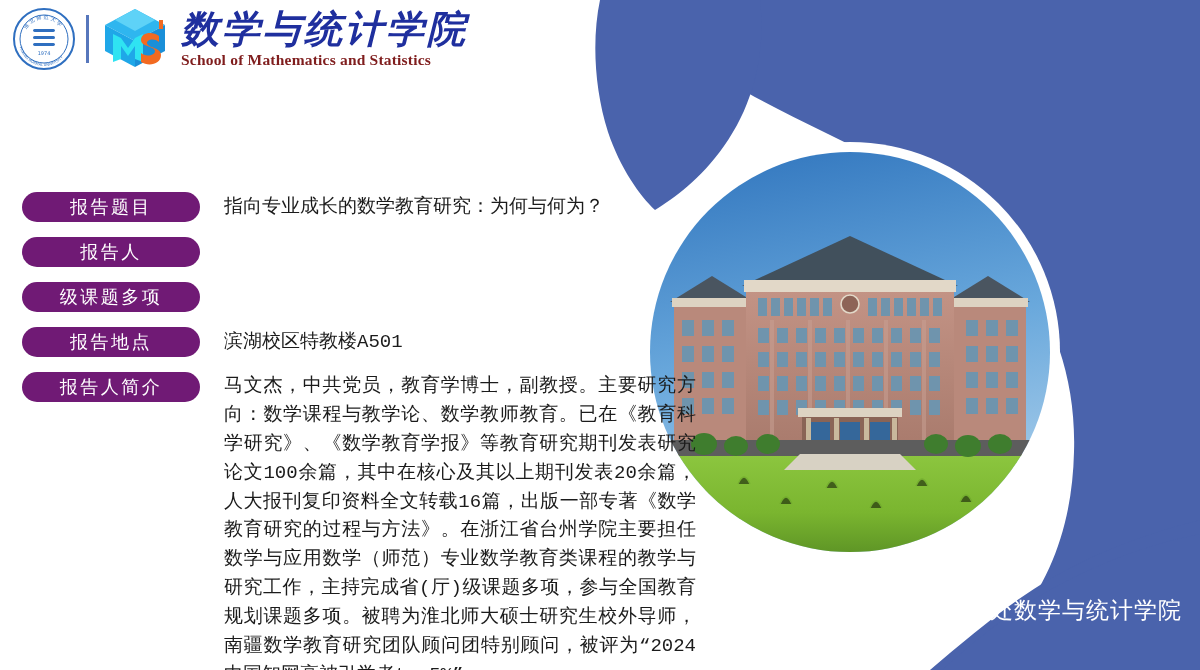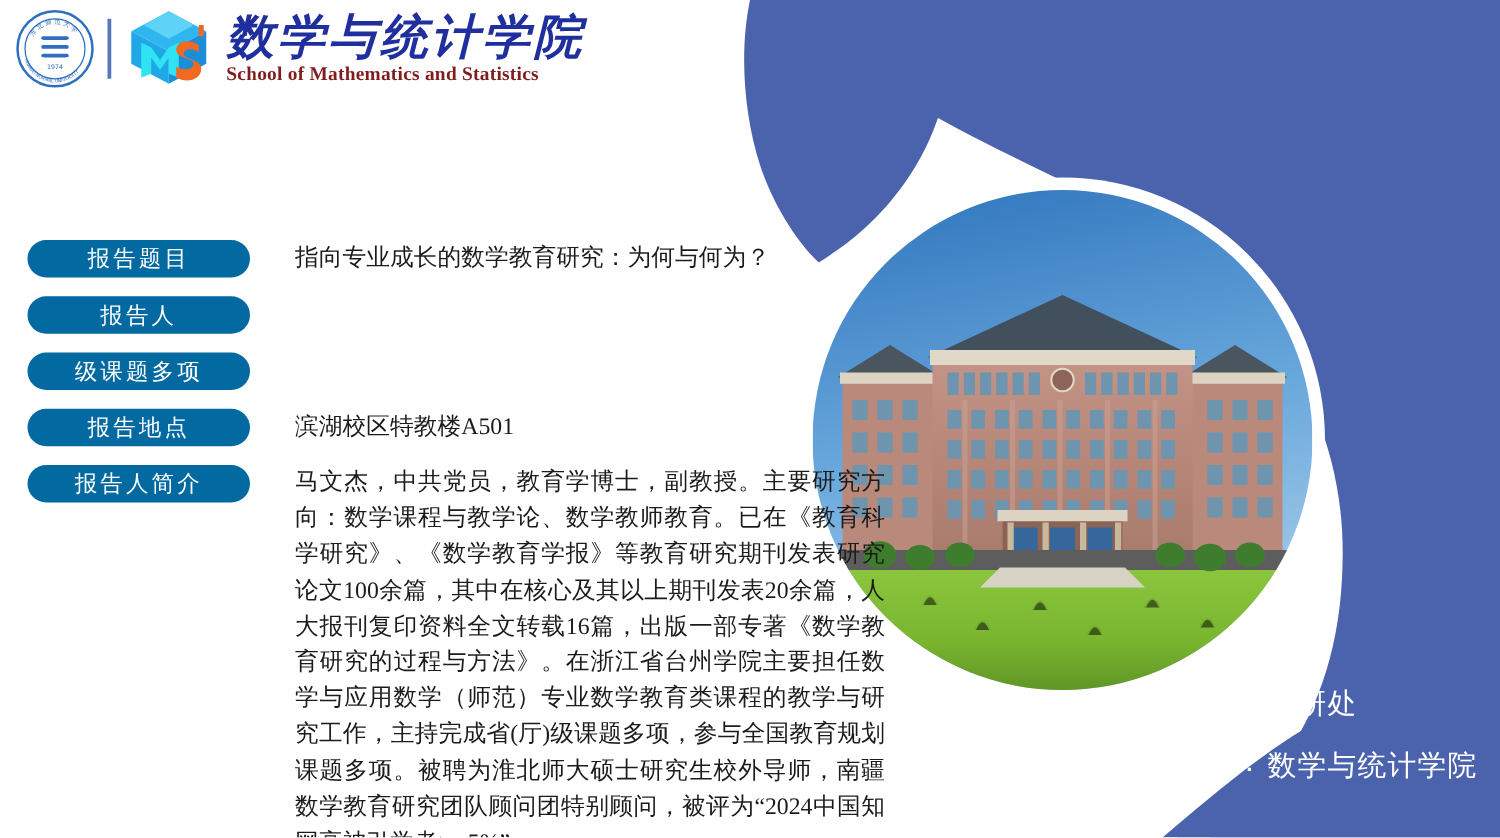--- a/index.html
+++ b/index.html
@@ -57,30 +57,30 @@
 
   
   .info{
     position:absolute; left:22px; top:192px;
     width:690px; z-index:5;
   }
   .info-row{ display:flex; align-items:flex-start; margin-bottom:15px; }
   .pill{
     flex:0 0 auto;
     width:178px; height:30px;
-    background:#0369a1; color:#ffffff;
+    background:#701a75; color:#ffffff;
     border-radius:16px;
     display:flex; align-items:center; justify-content:center;
     font-size:18px; letter-spacing:2.5px;
     font-family:"DejaVu Sans","Liberation Sans",sans-serif;
   }
   .value{
-    flex:1 1 auto; margin-left:36px;
+    flex:1 1 auto; margin-left:24px;
     font-size:19px; color:#1b1b1b; line-height:30px;
-    font-family:Liberation Serif, serif;
+    font-family:Liberation Mono, monospace;
     white-space:nowrap;
   }
   .row-bio{ margin-bottom:0; }
   .row-bio .value{
     white-space:normal;
     line-height:1.52;
     font-size:19px;
     text-align:justify;
     width:472px; flex:0 0 472px;
     letter-spacing:0px;
@@ -102,21 +102,21 @@
     position:absolute; right:18px; bottom:42px;
     z-index:6;
     display:flex; align-items:center;
     color:#ffffff;
   }
   .organiser-label{
     font-size:23px; letter-spacing:1px;
     font-family:"DejaVu Sans","Liberation Sans",sans-serif;
     align-self:flex-end; padding-bottom:3px;
   }
-  .organiser-lines{ display:flex; flex-direction:column; margin-left:2px;gap:20px; }
+  .organiser-lines{ display:flex; flex-direction:row; margin-left:2px; }
   .organiser-line{
     font-size:23px; line-height:1.28; letter-spacing:1px;
     font-family:"DejaVu Sans","Liberation Sans",sans-serif;
   }
 </style>
 </head>
 <body>
 
 <div class="poster">
 

